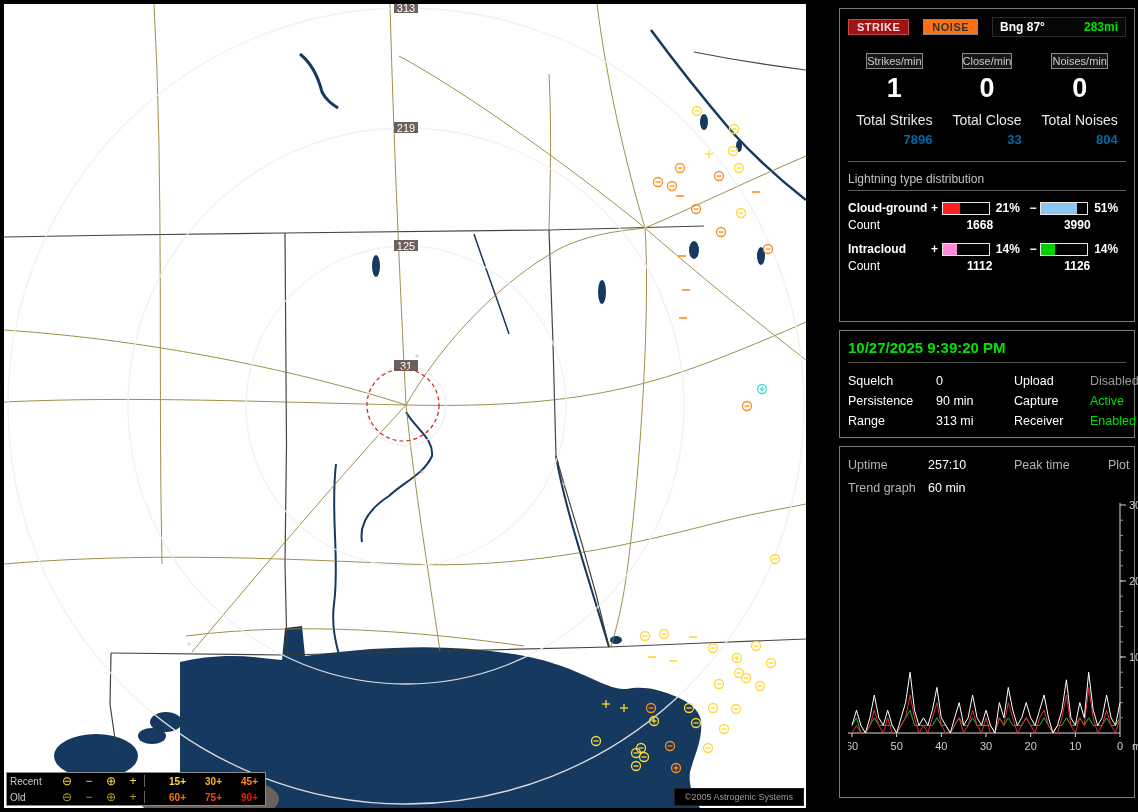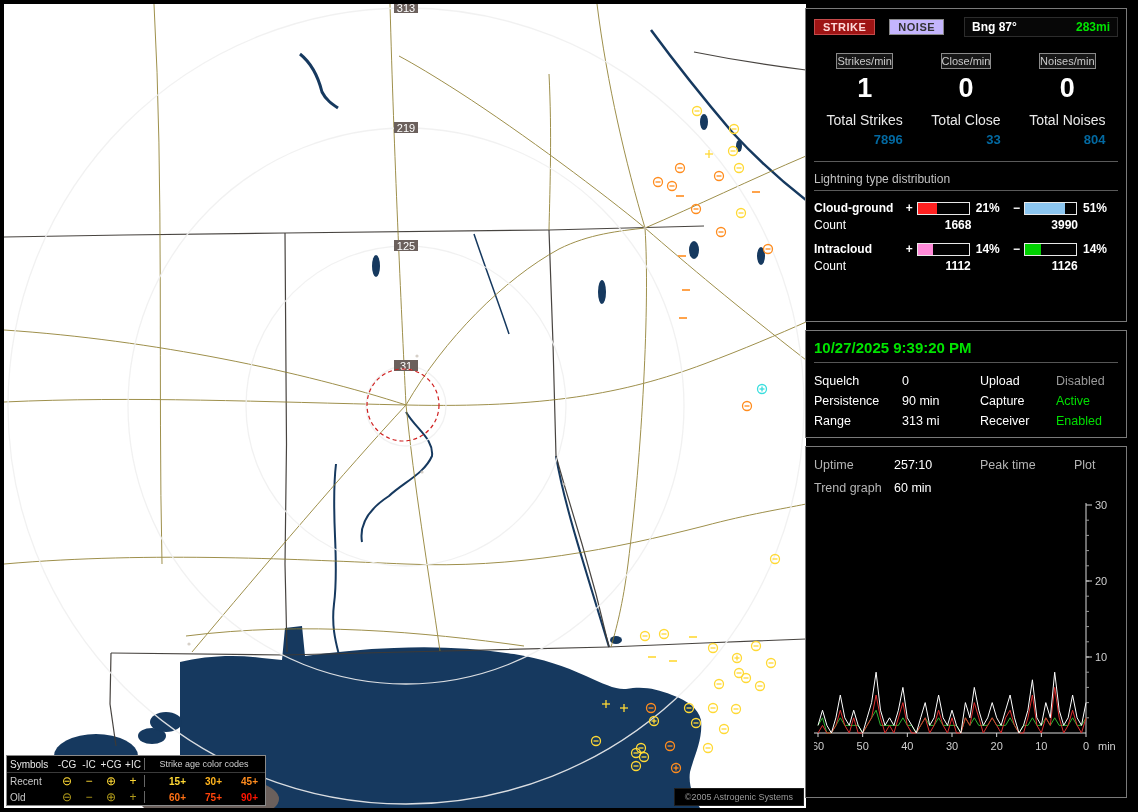--- a/index.html
+++ b/index.html
@@ -20,31 +20,31 @@
     align-items:center;height:16px;padding:0 3px;}
   .lhead{border-bottom:1px solid #3a3a3a;color:#e8e8e8;}
   .lcell{white-space:nowrap;}
   .lsym{text-align:center;}
   .sym{text-align:center;font-size:12px;line-height:1;}
   .lsep{border-left:1px solid #666;height:12px;}
   .lage{text-align:right;font-weight:bold;}
   .lage-title{grid-column:7/10;text-align:center;font-size:9px;color:#cfcfcf;}
 
   
-  .sidebar{position:absolute;left:805px;top:8px;width:322px;}
+  .sidebar{position:absolute;left:839px;top:8px;width:296px;}
   .panel{background:#000;border:1px solid #7a7a7a;color:#ddd;font-size:12px;
     margin-bottom:8px;padding:8px;box-sizing:border-box;}
   .p1{height:314px;}
   .p2{height:108px;}
   .p3{height:352px;}
 
   .toprow{display:flex;align-items:center;gap:14px;}
   .btn{font-size:11px;font-weight:bold;padding:1px 8px;border:1px solid;letter-spacing:.5px;}
   .btn.strike{background:#9e1414;color:#ffdada;border-color:#c54a4a;}
-  .btn.noise{background:#c4b5fd;color:#333;border-color:#888;}
+  .btn.noise{background:#f97316;color:#333;border-color:#888;}
   .bng{margin-left:auto;background:#070707;border:1px solid #2c2c2c;display:flex;
     justify-content:space-between;width:138px;padding:2px 7px;font-weight:bold;font-size:12px;color:#fff;}
   .green{color:#00e400;}
 
   .rate-labels{display:flex;margin-top:16px;}
   .rate-labels .rl{flex:1;text-align:center;}
   .rate-labels .rl span{display:inline-block;border:1px solid #8a8a8a;background:#171717;
     color:#c9c9c9;font-size:11px;padding:1px 0;}
   .rate-values{display:flex;margin-top:4px;}
   .rv{flex:1;text-align:center;font-size:27px;font-weight:bold;color:#fff;}
@@ -357,29 +357,20 @@
           </g>
           <g transform="translate(672,764)">
             <circle stroke="#ff8c1e" stroke-width="1.3" fill="none" r="4.5"></circle>
             <line stroke="#ff8c1e" stroke-width="1.3" fill="none" x1="-2.5" x2="2.5" y1="0" y2="0"></line>
             <line stroke="#ff8c1e" stroke-width="1.3" fill="none" x1="0" x2="0" y1="-2.5" y2="2.5"></line>
           </g>
         </g>
     </svg>
 
     <div class="legend">
-      <div class="lrow lhead">
-        <span class="lcell">Symbols</span>
-        <span class="lsym">-CG</span>
-        <span class="lsym">-IC</span>
-        <span class="lsym">+CG</span>
-        <span class="lsym">+IC</span>
-        <span class="lsep"></span>
-        <span class="lage-title">Strike age color codes</span>
-      </div>
       <div class="lrow">
         <span class="lcell">Recent</span>
         <span class="sym" style="color: rgb(255, 217, 53);">⊖</span>
         <span class="sym" style="color: rgb(255, 217, 53);">−</span>
         <span class="sym" style="color: rgb(255, 217, 53);">⊕</span>
         <span class="sym" style="color: rgb(255, 217, 53);">+</span>
         <span class="lsep"></span>
         <span class="lage" style="color: rgb(255, 217, 53);">15+</span>
         <span class="lage" style="color: rgb(255, 180, 30);">30+</span>
         <span class="lage" style="color: rgb(255, 140, 30);">45+</span>

